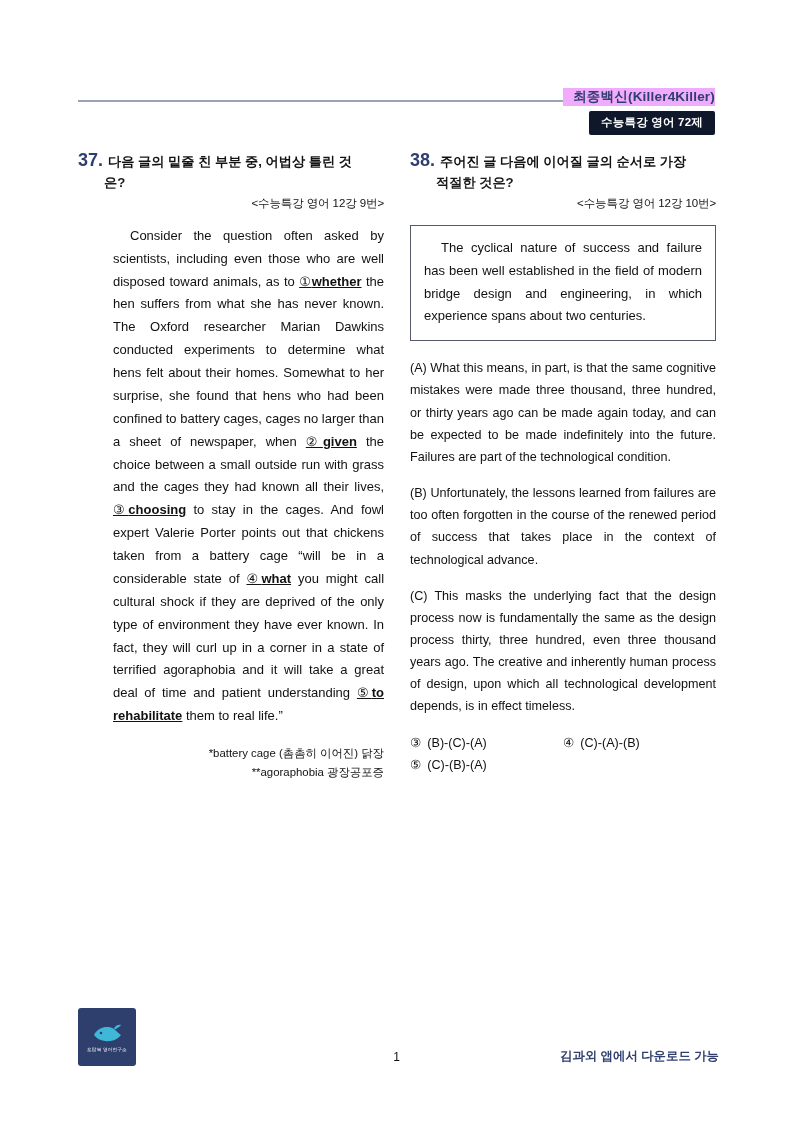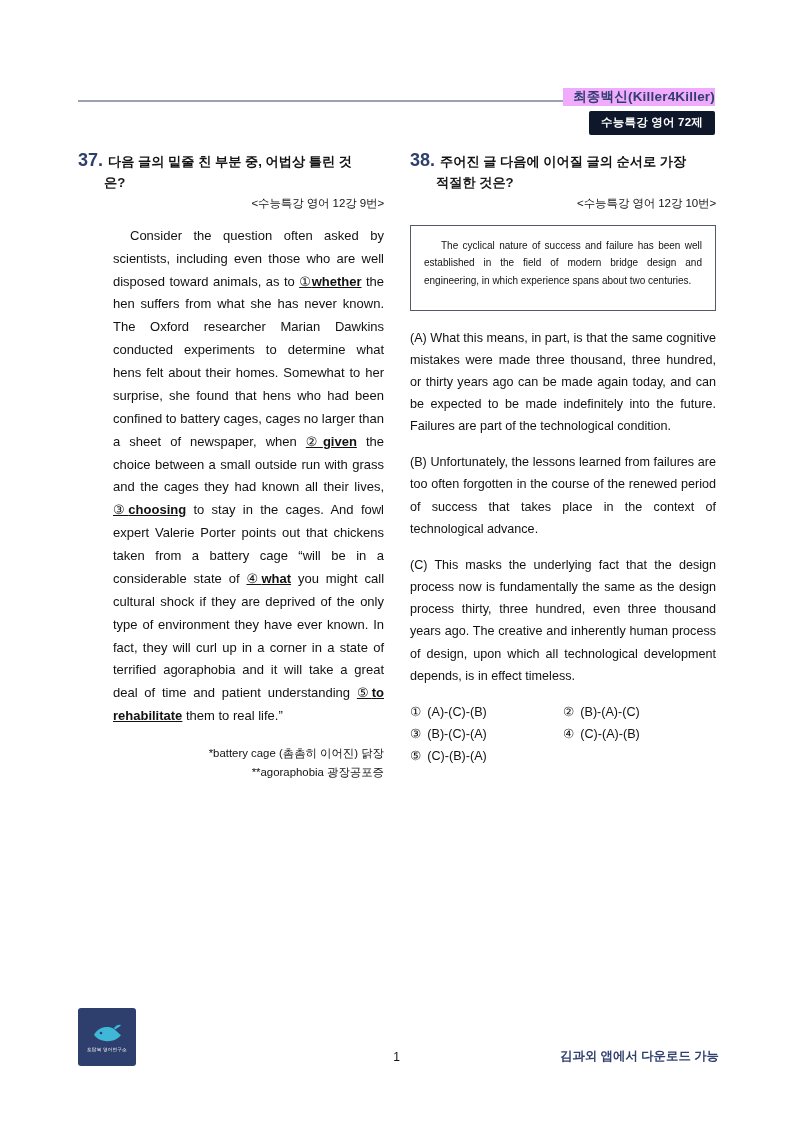--- a/index.html
+++ b/index.html
@@ -125,22 +125,22 @@
     margin-top: 16px;
     text-align: right;
     font-size: 11.4px;
     line-height: 1.7;
     color: #111111;
   }
 
   
   .boxed {
     border: 1px solid #555b66;
-    padding: 11px 13px 20px 13px;
-    font-size: 10px;
+    padding: 11px 13px 12px 13px;
+    font-size: 13px;
     line-height: 1.76;
     text-align: justify;
     color: #111111;
     margin-bottom: 16px;
   }
   .boxed .indent { display: inline-block; width: 17px; }
 
   .para {
     font-size: 12.6px;
     line-height: 1.76;
@@ -243,24 +243,20 @@
     <div class="boxed">
       <span class="indent"></span><span>The cyclical nature of success and failure has been well established in the field of modern bridge design and engineering, in which experience spans about two centuries.</span>
     </div>
 
     <div class="para">(A) What this means, in part, is that the same cognitive mistakes were made three thousand, three hundred, or thirty years ago can be made again today, and can be expected to be made indefinitely into the future. Failures are part of the technological condition.</div>
     <div class="para">(B) Unfortunately, the lessons learned from failures are too often forgotten in the course of the renewed period of success that takes place in the context of technological advance.</div>
     <div class="para">(C) This masks the underlying fact that the design process now is fundamentally the same as the design process thirty, three hundred, even three thousand years ago. The creative and inherently human process of design, upon which all technological development depends, is in effect timeless.</div>
 
     <div class="options">
       <div class="opt-row">
-        <div class="opt"><span class="marker">①</span><span>(A)-(C)-(B)</span></div>
-        <div class="opt"><span class="marker">②</span><span>(B)-(A)-(C)</span></div>
-      </div>
-      <div class="opt-row">
         <div class="opt"><span class="marker">③</span><span>(B)-(C)-(A)</span></div>
         <div class="opt"><span class="marker">④</span><span>(C)-(A)-(B)</span></div>
       </div>
       <div class="opt-row">
         <div class="opt"><span class="marker">⑤</span><span>(C)-(B)-(A)</span></div>
         <div class="opt"></div>
       </div>
     </div>
   </div>
 

